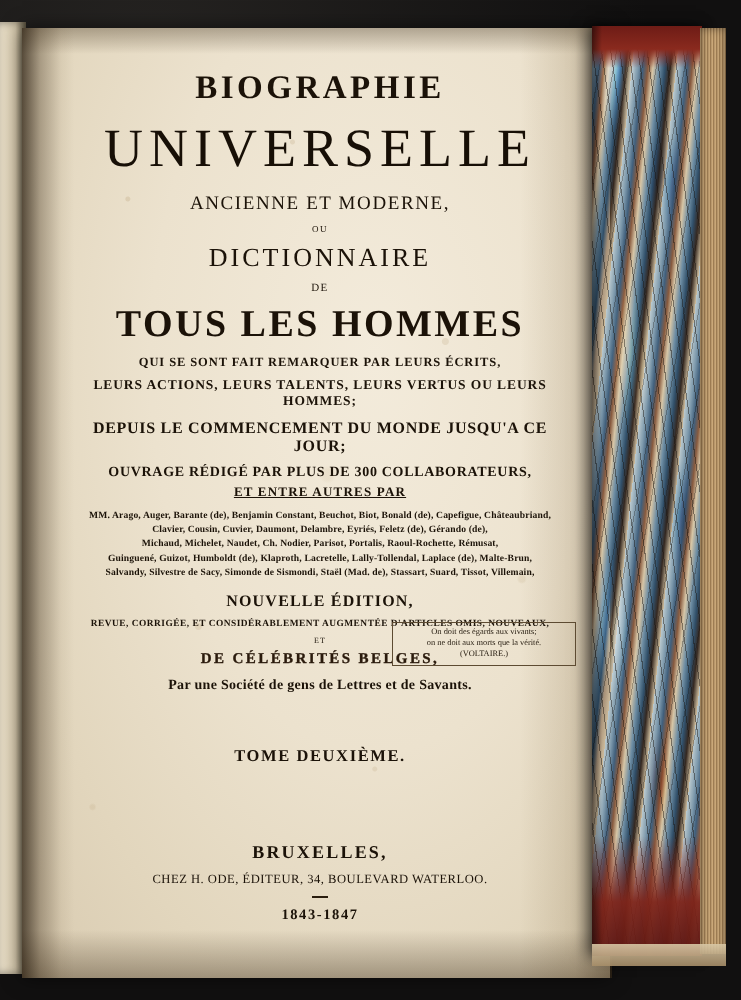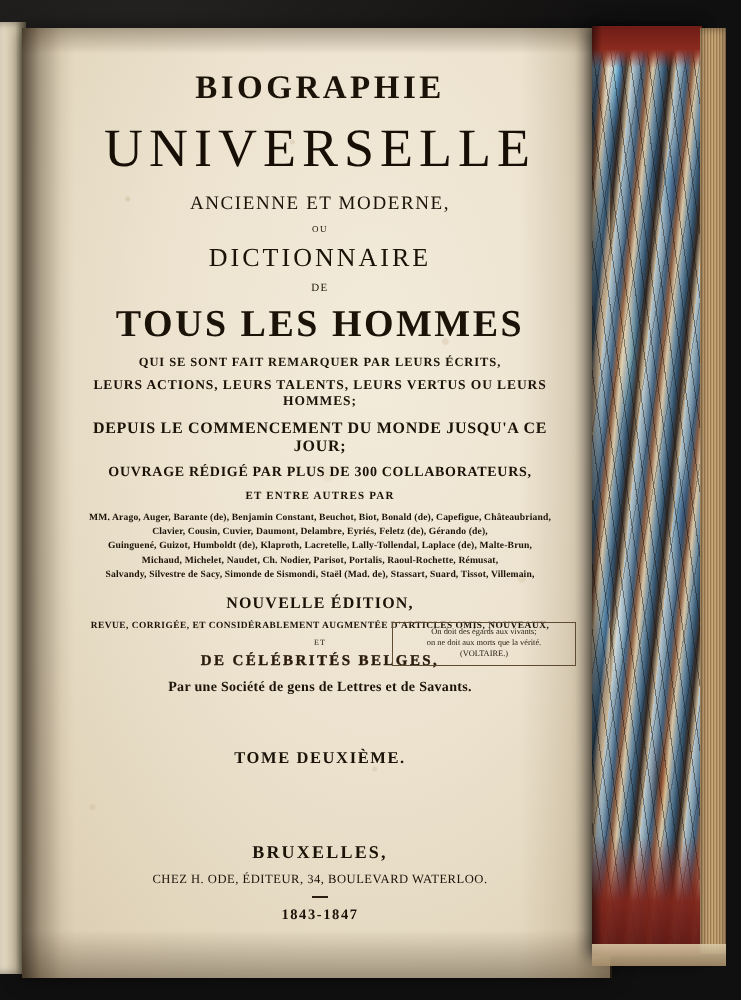--- a/index.html
+++ b/index.html
@@ -203,24 +203,25 @@
     letter-spacing: .7px;
     font-weight: bold;
   }
   .l-ouvrage {
     margin-top: 9px;
     font-size: 14px;
     letter-spacing: .7px;
     font-weight: bold;
   }
   .l-entre {
-    margin-top: 9px;
-    font-size: 11px;
+    margin-top: 3px;
+    font-size: 13px;
     letter-spacing: 1.2px;
     font-weight: bold;
+    text-decoration: underline;
   }
   .contributors {
     margin-top: 9px;
     font-size: 9.6px;
     line-height: 14.2px;
     font-weight: bold;
     letter-spacing: .15px;
   }
   .l-nouvelle {
     margin-top: 13px;
@@ -373,22 +374,22 @@
 
     <span class="t-line l-depuis">DEPUIS LE COMMENCEMENT DU MONDE JUSQU'A CE JOUR;</span>
 
     <span class="t-line l-ouvrage">OUVRAGE RÉDIGÉ PAR PLUS DE 300 COLLABORATEURS,</span>
 
     <span class="t-line l-entre">ET ENTRE AUTRES PAR</span>
 
     <div class="contributors">
       <span class="t-line">MM. Arago, Auger, Barante (de), Benjamin Constant, Beuchot, Biot, Bonald (de), Capefigue, Châteaubriand,</span>
       <span class="t-line">Clavier, Cousin, Cuvier, Daumont, Delambre, Eyriés, Feletz (de), Gérando (de),</span>
+      <span class="t-line">Michaud, Michelet, Naudet, Ch. Nodier, Parisot, Portalis, Raoul-Rochette, Rémusat,</span>
       <span class="t-line">Guinguené, Guizot, Humboldt (de), Klaproth, Lacretelle, Lally-Tollendal, Laplace (de), Malte-Brun,</span>
-      <span class="t-line">Michaud, Michelet, Naudet, Ch. Nodier, Parisot, Portalis, Raoul-Rochette, Rémusat,</span>
       <span class="t-line">Salvandy, Silvestre de Sacy, Simonde de Sismondi, Staël (Mad. de), Stassart, Suard, Tissot, Villemain,</span>
     </div>
 
     <span class="t-line l-nouvelle">NOUVELLE ÉDITION,</span>
 
     <span class="t-line l-revue">REVUE, CORRIGÉE, ET CONSIDÉRABLEMENT AUGMENTÉE D'ARTICLES OMIS, NOUVEAUX,</span>
 
     <span class="t-line l-et">ET</span>
 
     <span class="t-line l-celebrites">DE CÉLÉBRITÉS BELGES,</span>

